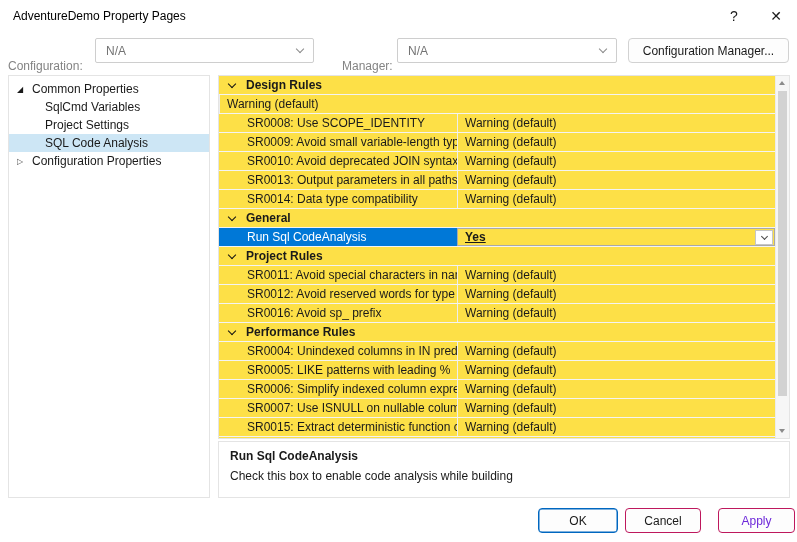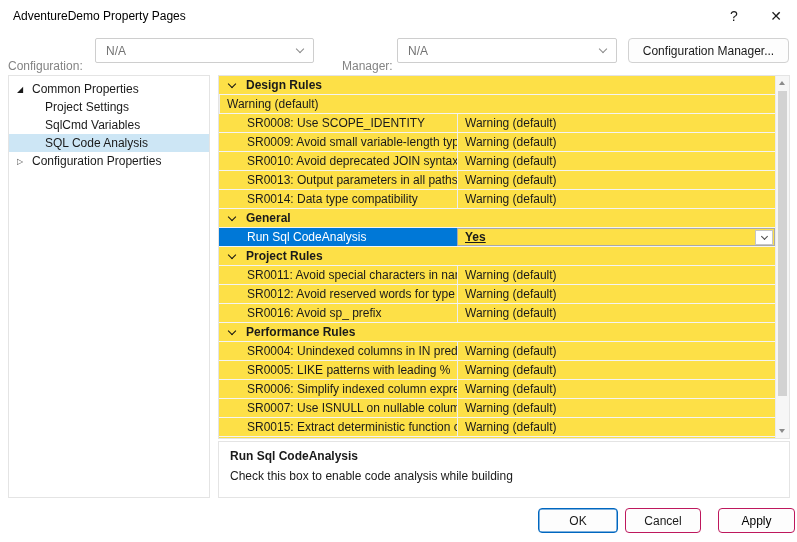--- a/index.html
+++ b/index.html
@@ -68,21 +68,21 @@
 
   
   .desc { position:absolute; left:218px; top:441px; width:572px; height:57px; border:1px solid #e4e4e4; background:#fff; padding:7px 11px; }
   .desc-title { font-weight:bold; margin-bottom:6px; }
 
   
   .btn { position:absolute; top:508px; height:25px; border-radius:4px; background:#fdfdfd; border:1px solid #be185d;
          display:flex; align-items:center; justify-content:center; }
   .btn-ok { left:538px; width:80px; border:1px solid #0067c0; box-shadow:inset 0 0 0 0.5px #0067c0; }
   .btn-cancel { left:625px; width:76px; }
-  .btn-apply { left:718px; width:77px; color:#000000; }
+  .btn-apply { left:718px; width:77px; color:#6d28d9; }
 </style>
 </head>
 <body>
 
 <div class="dialog">
 
   <div class="titlebar">
     <span class="title">AdventureDemo Property Pages</span>
     <div class="tb-btns">
       <div class="tb-btn">?</div>
@@ -103,24 +103,24 @@
     </div>
     <div class="btn-cfgmgr">Configuration Manager...</div>
   </div>
 
   <div class="tree">
       <div class="tree-item root">
         <span class="tree-arrow exp">◢</span>
         <span class="tree-label">Common Properties</span>
       </div>
       <div class="tree-item child">
+        <span class="tree-label">SqlCmd Variables</span>
+      </div>
+      <div class="tree-item child">
         <span class="tree-label">Project Settings</span>
-      </div>
-      <div class="tree-item child">
-        <span class="tree-label">SqlCmd Variables</span>
       </div>
       <div class="tree-item child selected">
         <span class="tree-label">SQL Code Analysis</span>
       </div>
       <div class="tree-item root">
         <span class="tree-arrow col">▷</span>
         <span class="tree-label">Configuration Properties</span>
       </div>
     </div>
 

